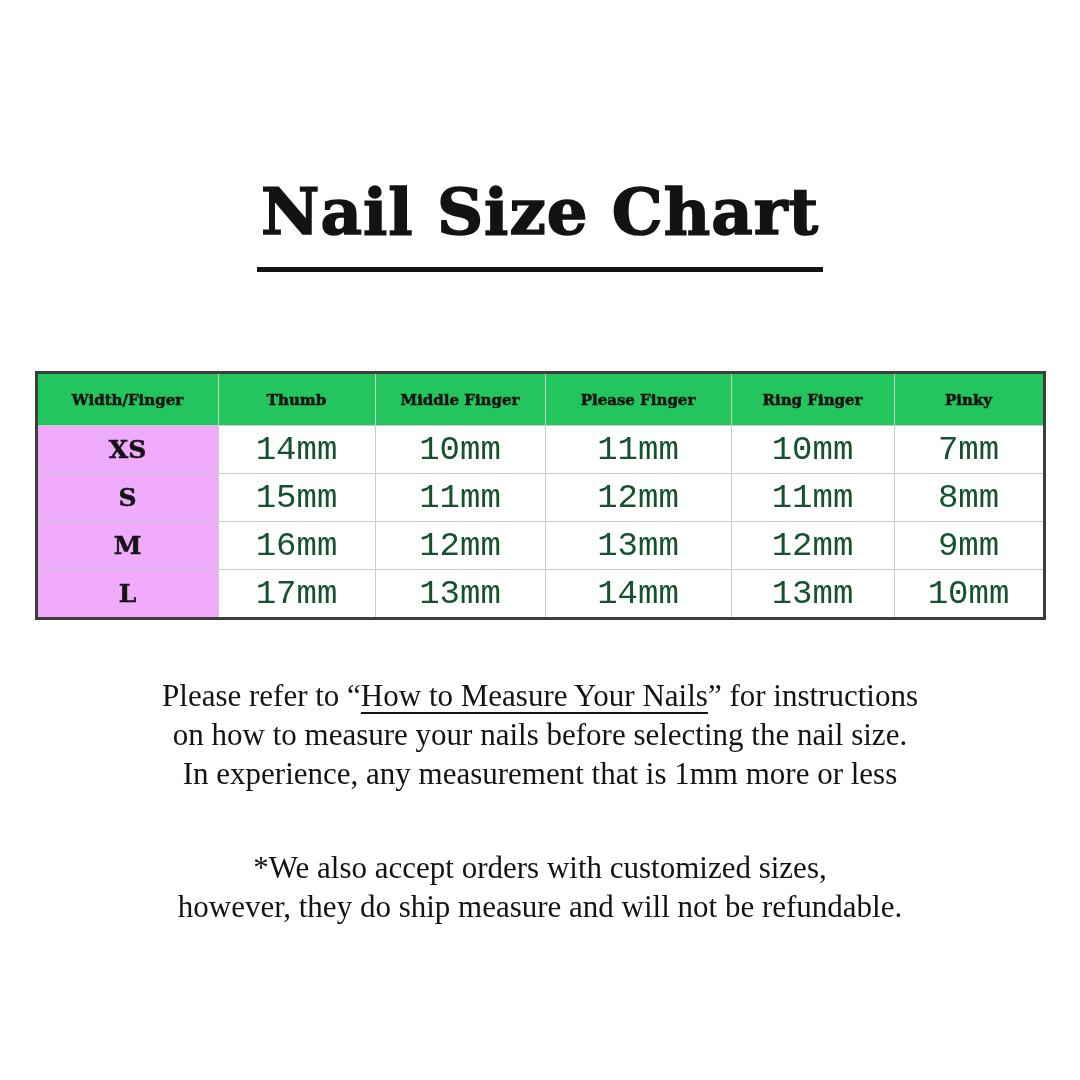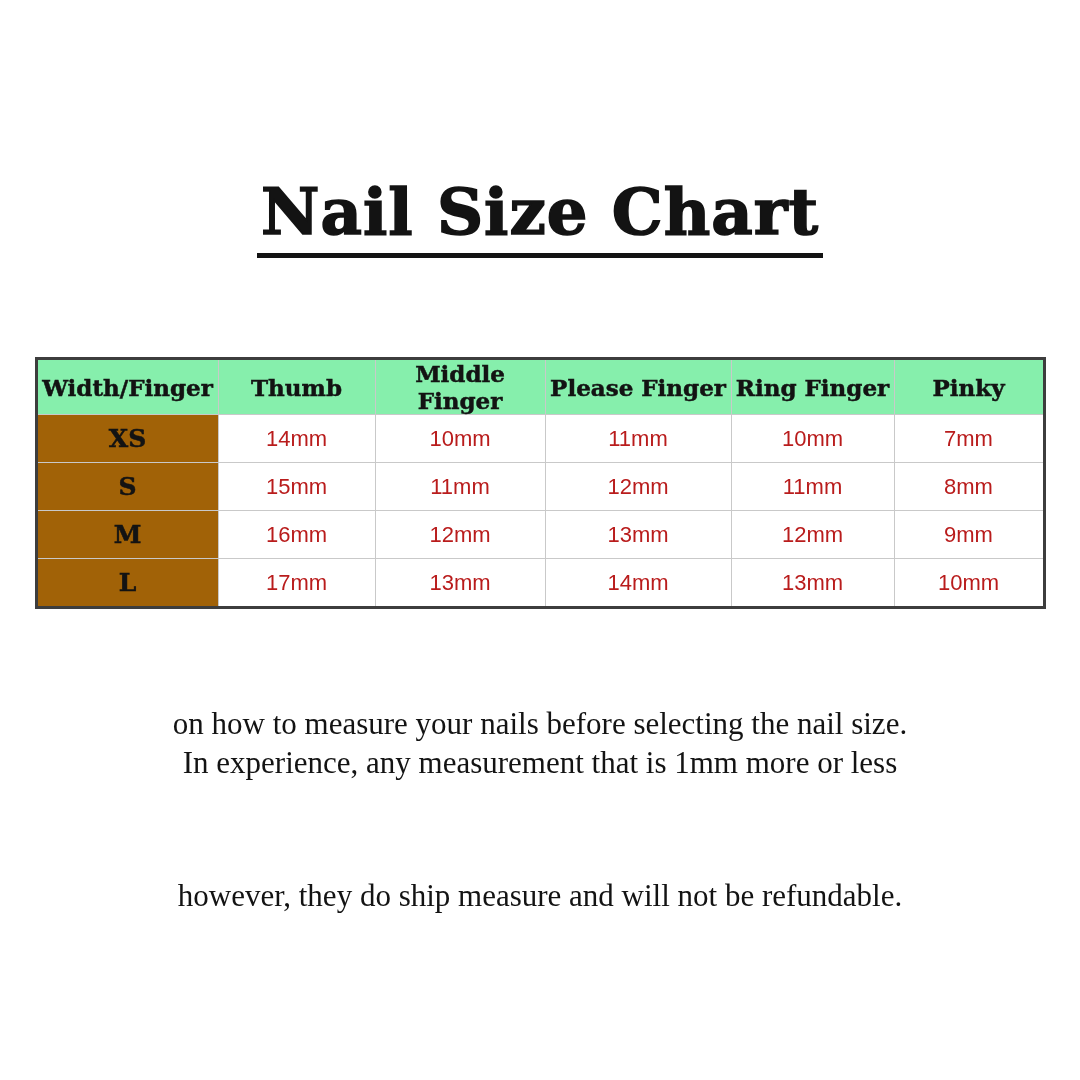--- a/index.html
+++ b/index.html
@@ -20,63 +20,63 @@
     margin-top: 134px;
   }
   .page-title {
     display: inline-block;
     font-family: "DejaVu Serif", serif;
     font-weight: 900;
     font-size: 64px;
     letter-spacing: 1px;
     color: #131313;
     -webkit-text-stroke: 1.6px #131313;
-    padding: 0 4px 6px 4px;
+    padding: 0 4px 20px 4px;
     border-bottom: 5px solid #131313;
     line-height: 1.1;
   }
   
   table.size-chart {
     width: 1008px;
     margin: 56px auto 0 auto;
     border-collapse: collapse;
     border: 3px solid #3d3d3d;
     table-layout: fixed;
   }
   table.size-chart th,
   table.size-chart td {
     border: 1px solid #c9c9c9;
     text-align: center;
     vertical-align: middle;
     padding: 0;
   }
   table.size-chart thead th {
-    background: #86efac;
+    background: #22c55e;
     height: 51px;
     font-family: "DejaVu Serif", serif;
     font-weight: 900;
-    font-size: 23px;
+    font-size: 15px;
     color: #131313;
     -webkit-text-stroke: 0.5px #131313;
   }
   table.size-chart tbody th.size-label {
-    background: #a16207;
+    background: #f0abfc;
     font-family: "DejaVu Serif", serif;
     font-weight: 900;
     font-size: 25px;
     -webkit-text-stroke: 0.5px #131313;
     color: #131313;
   }
   table.size-chart tbody td {
     background: #ffffff;
     height: 47px;
-    font-family: Liberation Sans, sans-serif;
+    font-family: Liberation Mono, monospace;
     font-weight: 400;
-    font-size: 22px;
-    color: #b91c1c;
+    font-size: 34px;
+    color: #14532d;
   }
   
   .note {
     font-family: "Liberation Serif", "DejaVu Serif", serif;
     font-size: 31px;
     line-height: 39px;
     text-align: center;
     color: #131313;
     margin: 0;
   }
@@ -146,21 +146,21 @@
       <td>17mm</td>
       <td>13mm</td>
       <td>14mm</td>
       <td>13mm</td>
       <td>10mm</td>
     </tr>
   </tbody>
 </table>
 
 <p class="note note-1">
-  <br>
+  <span><span>Please refer to “</span><span class="guide-link">How to Measure Your Nails</span><span>” for instructions</span></span><br>
   <span>on how to measure your nails before selecting the nail size.</span><br>
   <span>In experience, any measurement that is 1mm more or less</span><br>
 </p>
 
 <p class="note note-2">
-  <br>
+  <span>*We also accept orders with customized sizes,</span><br>
   <span>however, they do ship measure and will not be refundable.</span>
 </p>
 
 </body></html>

